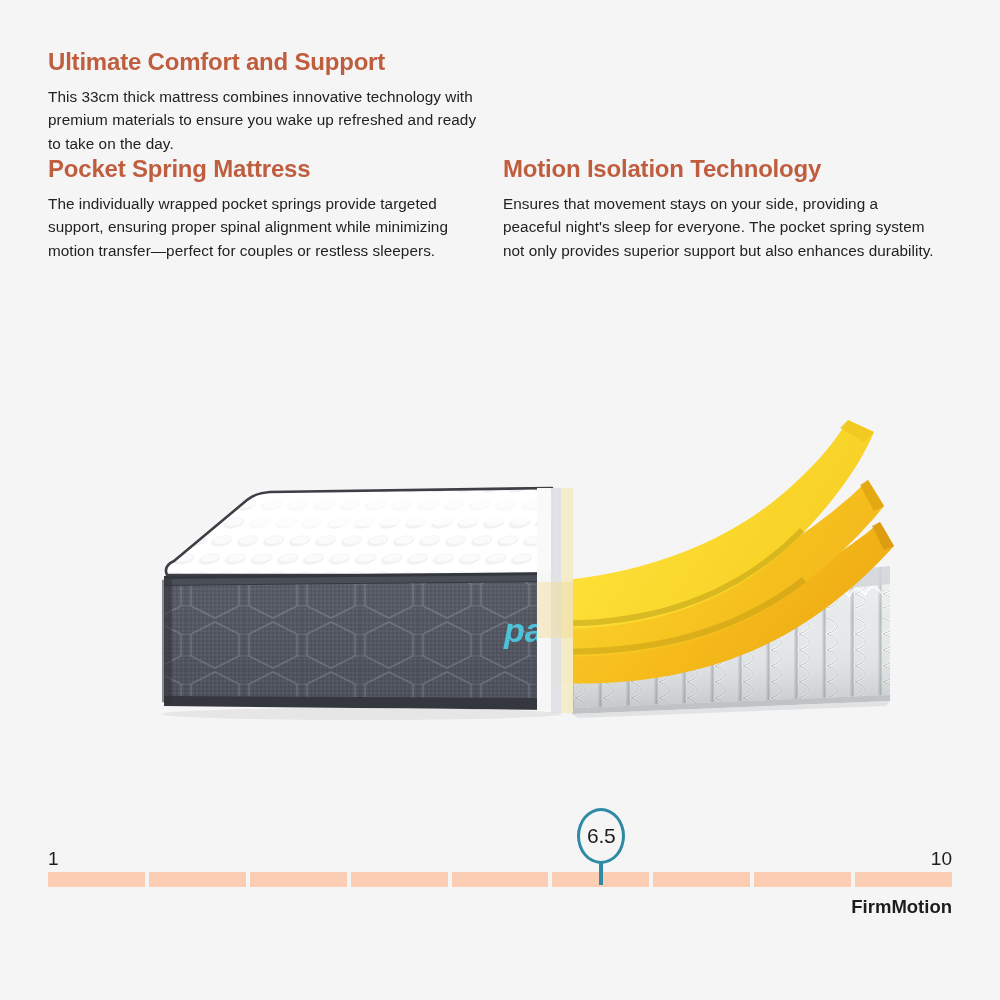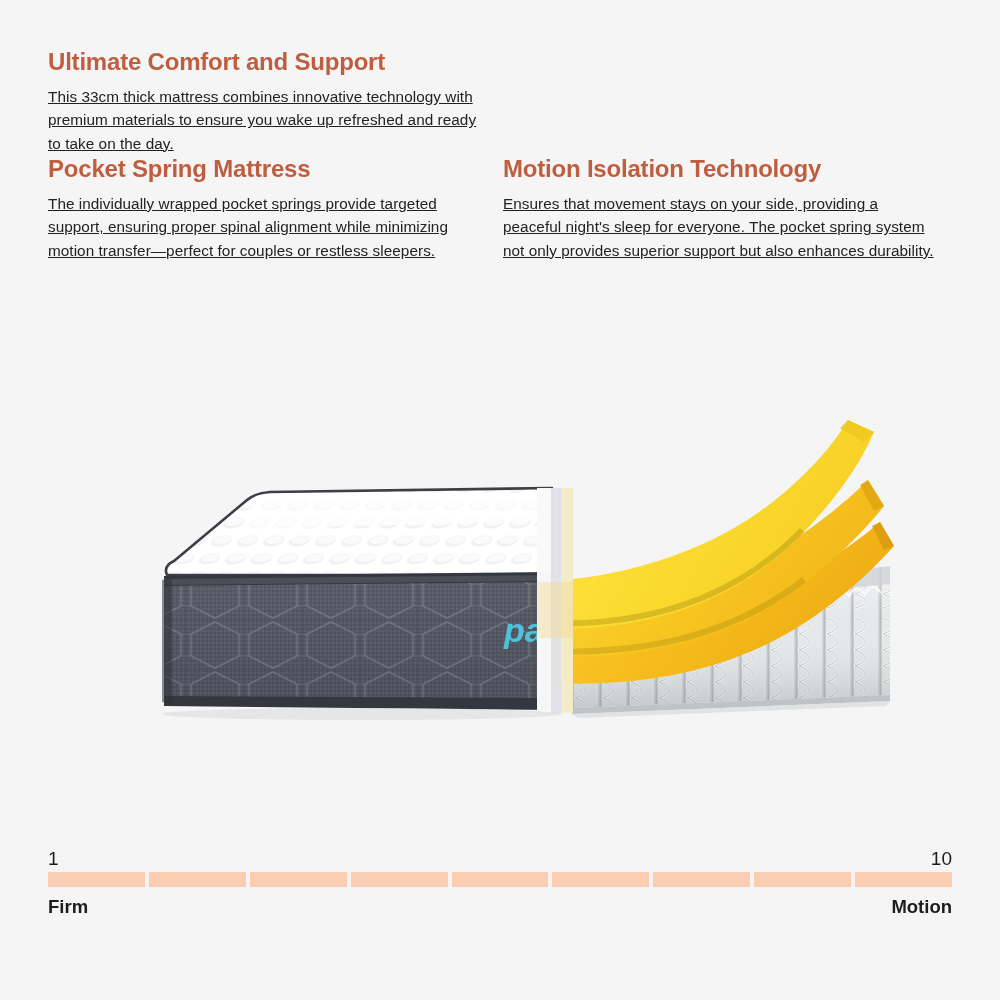--- a/index.html
+++ b/index.html
@@ -28,21 +28,20 @@
     font-weight:bold;
     line-height:1.15;
     letter-spacing:-0.2px;
     margin-bottom:9px;
   }
   .feature p {
     color:#222222;
     font-size:15.3px;
     line-height:23.5px;
     letter-spacing:0.05px;
-    text-decoration:underline;
   }
 
   
   .product {
     position:absolute;
     left:12px; top:370px;
     width:1000px; height:390px;text-align:right;
   }
   .product svg { display:block; width:1000px; height:390px; }
 
@@ -64,21 +63,21 @@
     width:904px; height:15px;
     display:flex; gap:4px;
   }
   .seg {
     flex:1 1 0;
     background:#fbcdb2;
     height:15px;
   }
   .scale-endlabels {
     position:absolute; left:0; top:84px; width:100%;
-    display:flex; justify-content:space-between;
+    display:flex; justify-content:flex-end;
   }
   .scale-endlabels span {
     font-size:18.5px; color:#1d1d1d; font-weight:bold;
   }
   .marker {
     position:absolute;
     top:-4px;
     transform:translateX(-50%);
     width:54px;
     display:flex;
@@ -287,19 +286,23 @@
       <div class="seg" style="background: rgb(251, 205, 178);"></div>
       <div class="seg" style="background: rgb(251, 205, 178);"></div>
       <div class="seg" style="background: rgb(251, 205, 178);"></div>
       <div class="seg" style="background: rgb(251, 205, 178);"></div>
       <div class="seg" style="background: rgb(251, 205, 178);"></div>
       <div class="seg" style="background: rgb(251, 205, 178);"></div>
       <div class="seg" style="background: rgb(251, 205, 178);"></div>
       <div class="seg" style="background: rgb(251, 205, 178);"></div>
     </div>
 
+  <div class="marker" id="marker" style="left: 61.2%;">
+    <div class="marker-bubble">6.5</div>
+    <div class="marker-stem"></div>
+  </div>
 
   <div class="scale-endlabels">
     <span>Firm</span>
     <span>Motion</span>
   </div>
 
 </section>
 
 </body></html>

